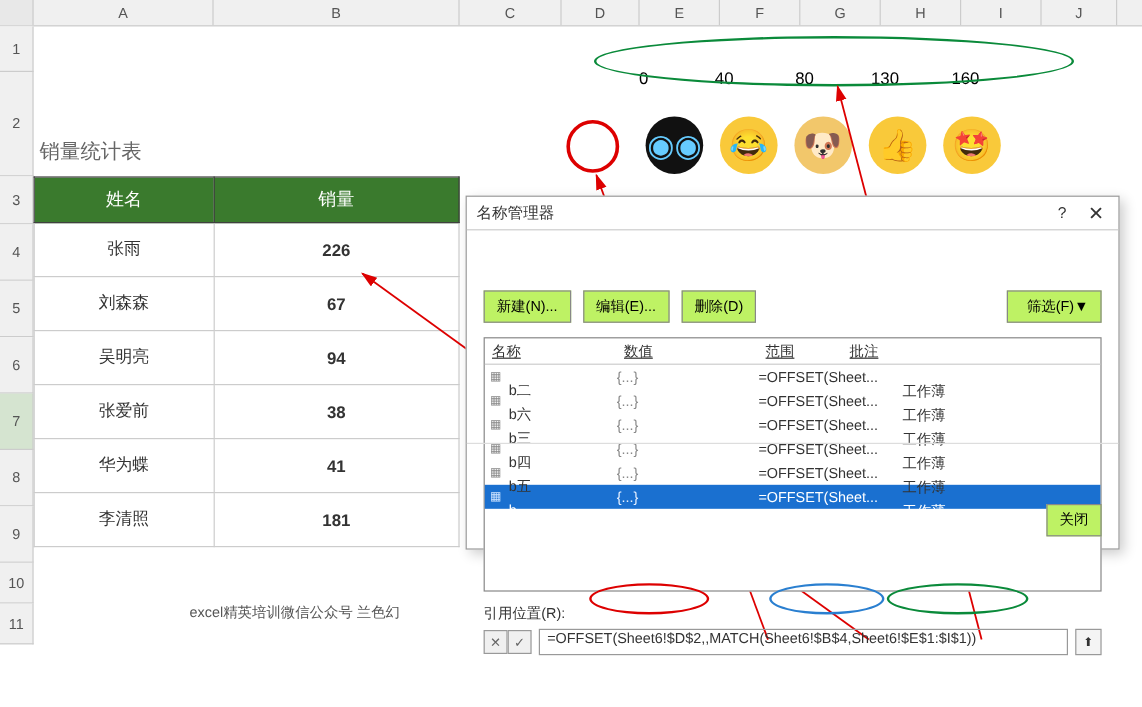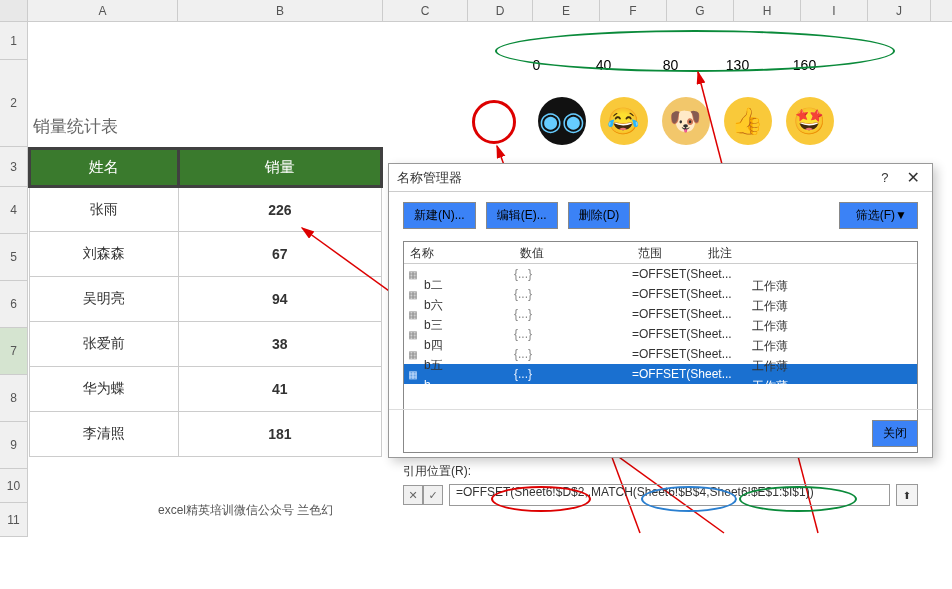--- a/index.html
+++ b/index.html
@@ -9,21 +9,21 @@
 .col-head { border-right: 1px solid #ccc; text-align: center; line-height: 22px; color: #555; font-size: 12px; }
 .corner { width: 28px; border-right: 1px solid #ccc; background: #e8e8e8; }
 .row-head { width: 28px; border-right: 1px solid #ccc; border-bottom: 1px solid #ccc; background: #f0f0f0; text-align: center; color: #555; font-size: 12px; display: flex; align-items: center; justify-content: center; }
 .row-head.sel { background: #d5e4d0; }
 
 .grid-body { display: flex; }
 .row-heads { display: flex; flex-direction: column; }
 .cells { position: relative; flex: 1; }
 
 .data-table { position: absolute; left: 0; top: 125px; width: 355px; border-collapse: collapse; }
-.data-table th { background: #3a7a2d; color: #fff; font-weight: normal; height: 38px; font-size: 15px; border: 3px solid #404040; }
+.data-table th { background: #3a7a2d; color: #fff; font-weight: normal; height: 38px; font-size: 15px; border: 1px solid #404040; }
 .data-table td { height: 45px; text-align: center; border: 1px solid #ccc; font-size: 14px; }
 .data-table td.bold { font-weight: bold; }
 
 .title-cell { position: absolute; left: 5px; top: 93px; color: #666; font-size: 17px; }
 .footnote { position: absolute; left: 130px; top: 480px; color: #555; font-size: 12px; }
 
 .num-row { position: absolute; top: 35px; display: flex; }
 .num-row span { width: 67px; text-align: center; font-size: 14px; color: #000; }
 
 .emoji-row { position: absolute; top: 75px; display: flex; gap: 14px; }
@@ -31,25 +31,25 @@
 
 .green-ellipse { position: absolute; border: 2px solid #0a8a3a; border-radius: 50%; }
 .red-circle { position: absolute; border: 3px solid #d00; border-radius: 50%; }
 
 .dialog { position: absolute; left: 388px; top: 163px; width: 545px; height: 295px; background: #fff; border: 1px solid #999; box-shadow: 4px 4px 10px rgba(0,0,0,0.2); }
 .dlg-title { height: 28px; display: flex; align-items: center; justify-content: space-between; padding: 0 8px; border-bottom: 1px solid #ccc; font-size: 13px; }
 .dlg-title .rt { display: flex; gap: 14px; align-items: center; }
 .dlg-close { font-size: 16px; cursor: pointer; padding: 0 4px; }
 .dlg-body { padding: 10px 14px; }
 .dlg-btns { display: flex; gap: 10px; align-items: center; }
-.btn { border: 1px solid #888; background: #3b82f6; padding: 4px 10px; font-size: 12px; cursor: pointer; }
+.btn { border: 1px solid #888; background: #bef264; padding: 4px 10px; font-size: 12px; cursor: pointer; margin-top: 40px; }
 .btn.right { margin-left: auto; padding-left: 16px; }
 .name-list { border: 1px solid #888; margin-top: 12px; height: 212px; background: #fff; position: relative; }
 .list-head { display: flex; height: 22px; border-bottom: 1px solid #ccc; font-size: 12px; color: #333; }
-.list-head span { padding-left: 6px; line-height: 22px; border-right: 1px solid transparent; }
+.list-head span { padding-left: 6px; line-height: 22px; border-right: 1px solid transparent; text-decoration: underline; }
 .lh-name { width: 110px; }
 .lh-val { width: 118px; }
 .lh-ref { width: 120px; }
 .lh-scope { width: 70px; }
 .lh-note { flex: 1; }
 .list-row { display: flex; height: 20px; font-size: 12px; align-items: center; }
 .list-row.sel { background: #1a70d0; color: #fff; }
 .lr-icon { width: 18px; text-align: center; color: #888; font-size: 10px; }
 .list-row.sel .lr-icon { color: #cfe4ff; }
 .lr-name { width: 92px; padding-left: 2px; margin-top: 22px; }

